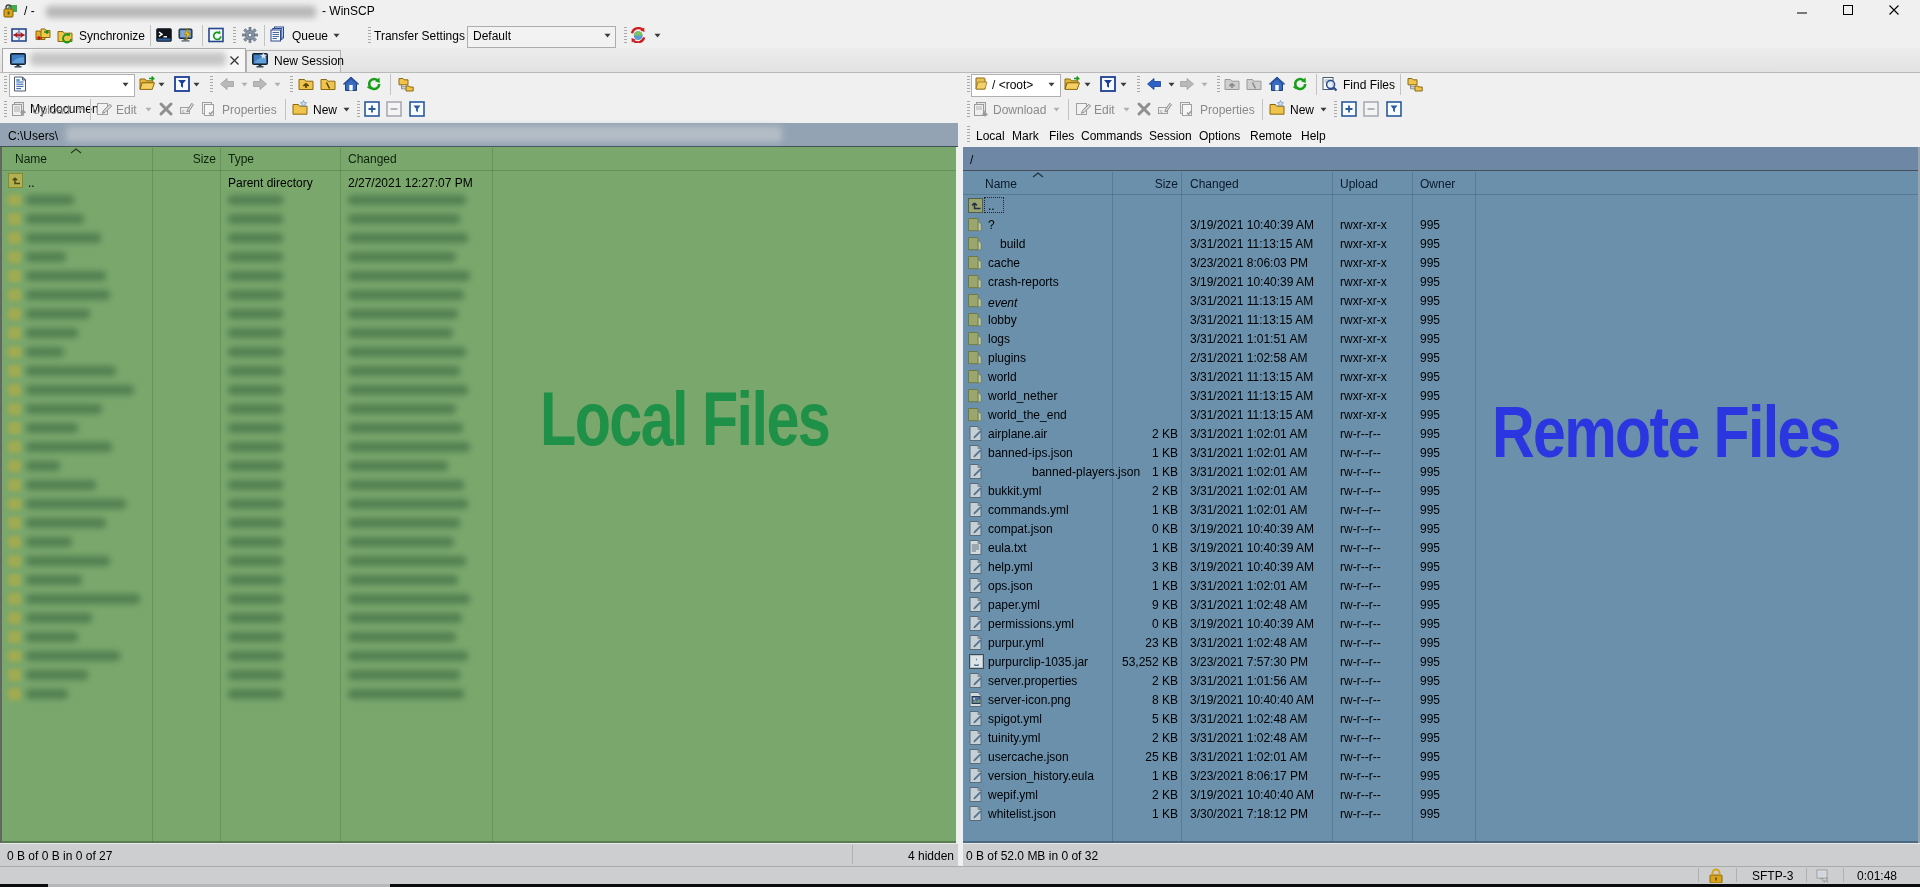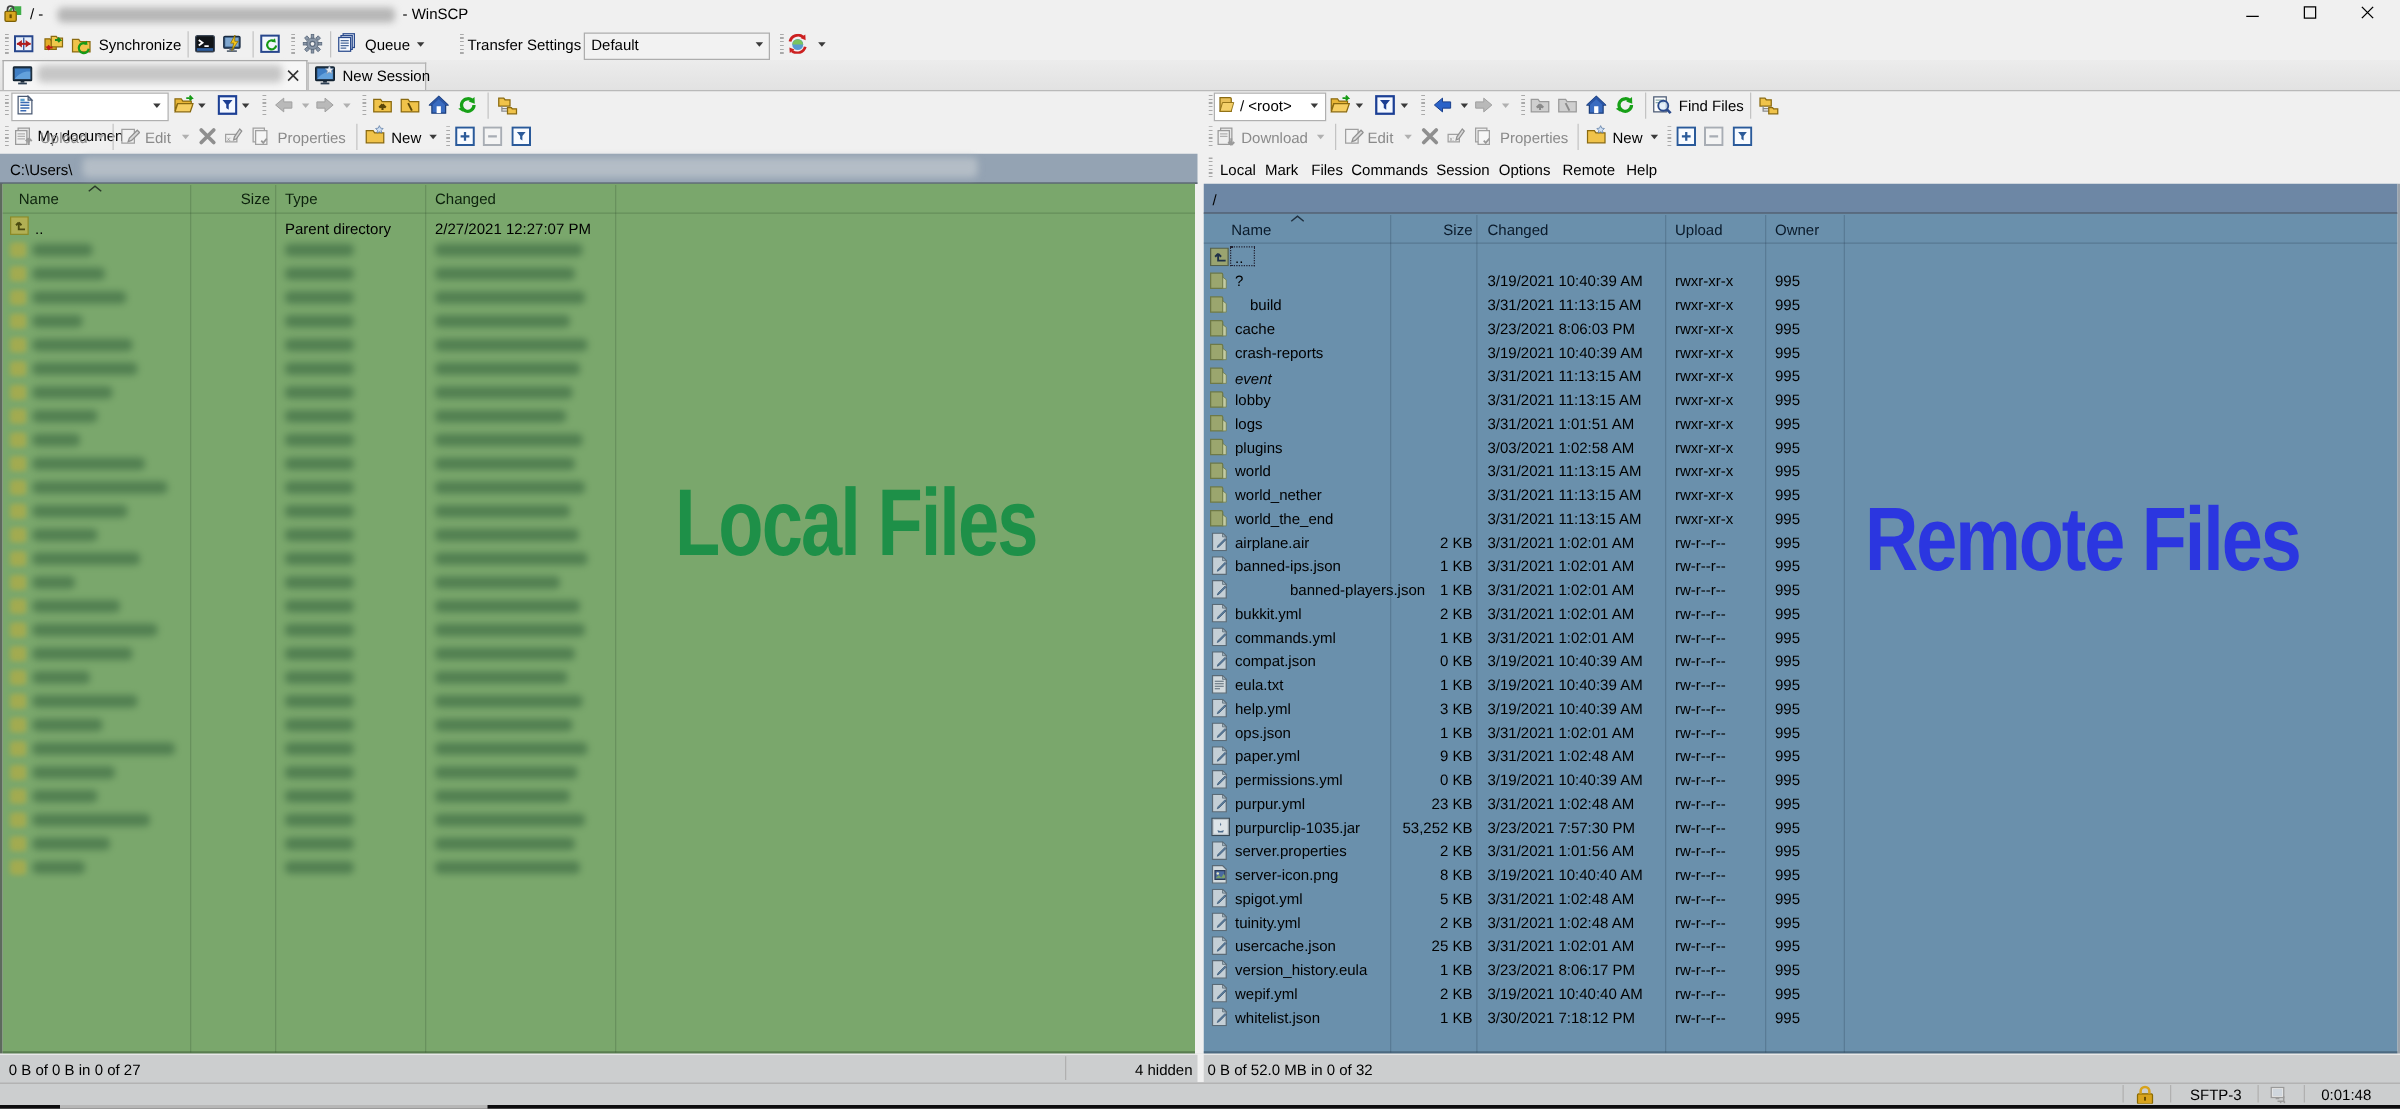--- a/index.html
+++ b/index.html
@@ -630,21 +630,21 @@
   </svg>
 <div class="a txt" style="left:988px;top:332px;">logs</div>
 <div class="a txt" style="left:1190px;top:332px;">3/31/2021 1:01:51 AM</div>
 <div class="a txt" style="left:1340px;top:332px;">rwxr-xr-x</div>
 <div class="a txt" style="left:1420px;top:332px;">995</div>
 <svg class="a" style="left:968px;top:350px" width="16" height="15" viewBox="0 0 16 15">
     <path d="M0.5 1.5 h8.5 q1.2 0 1.2 1.2 v11 h-9.7 z" fill="#9ba66e" stroke="#6e7947"></path>
     <path d="M10.2 13.7 v-9 l2.8 2.2 v6.8 z" fill="#c3cba2" stroke="#6e7947" stroke-width="0.6"></path>
   </svg>
 <div class="a txt" style="left:988px;top:351px;">plugins</div>
-<div class="a txt" style="left:1190px;top:351px;">3/03/2021 1:02:58 AM</div>
+<div class="a txt" style="left:1190px;top:351px;">2/31/2021 1:02:58 AM</div>
 <div class="a txt" style="left:1340px;top:351px;">rwxr-xr-x</div>
 <div class="a txt" style="left:1420px;top:351px;">995</div>
 <svg class="a" style="left:968px;top:369px" width="16" height="15" viewBox="0 0 16 15">
     <path d="M0.5 1.5 h8.5 q1.2 0 1.2 1.2 v11 h-9.7 z" fill="#9ba66e" stroke="#6e7947"></path>
     <path d="M10.2 13.7 v-9 l2.8 2.2 v6.8 z" fill="#c3cba2" stroke="#6e7947" stroke-width="0.6"></path>
   </svg>
 <div class="a txt" style="left:988px;top:370px;">world</div>
 <div class="a txt" style="left:1190px;top:370px;">3/31/2021 11:13:15 AM</div>
 <div class="a txt" style="left:1340px;top:370px;">rwxr-xr-x</div>
 <div class="a txt" style="left:1420px;top:370px;">995</div>

